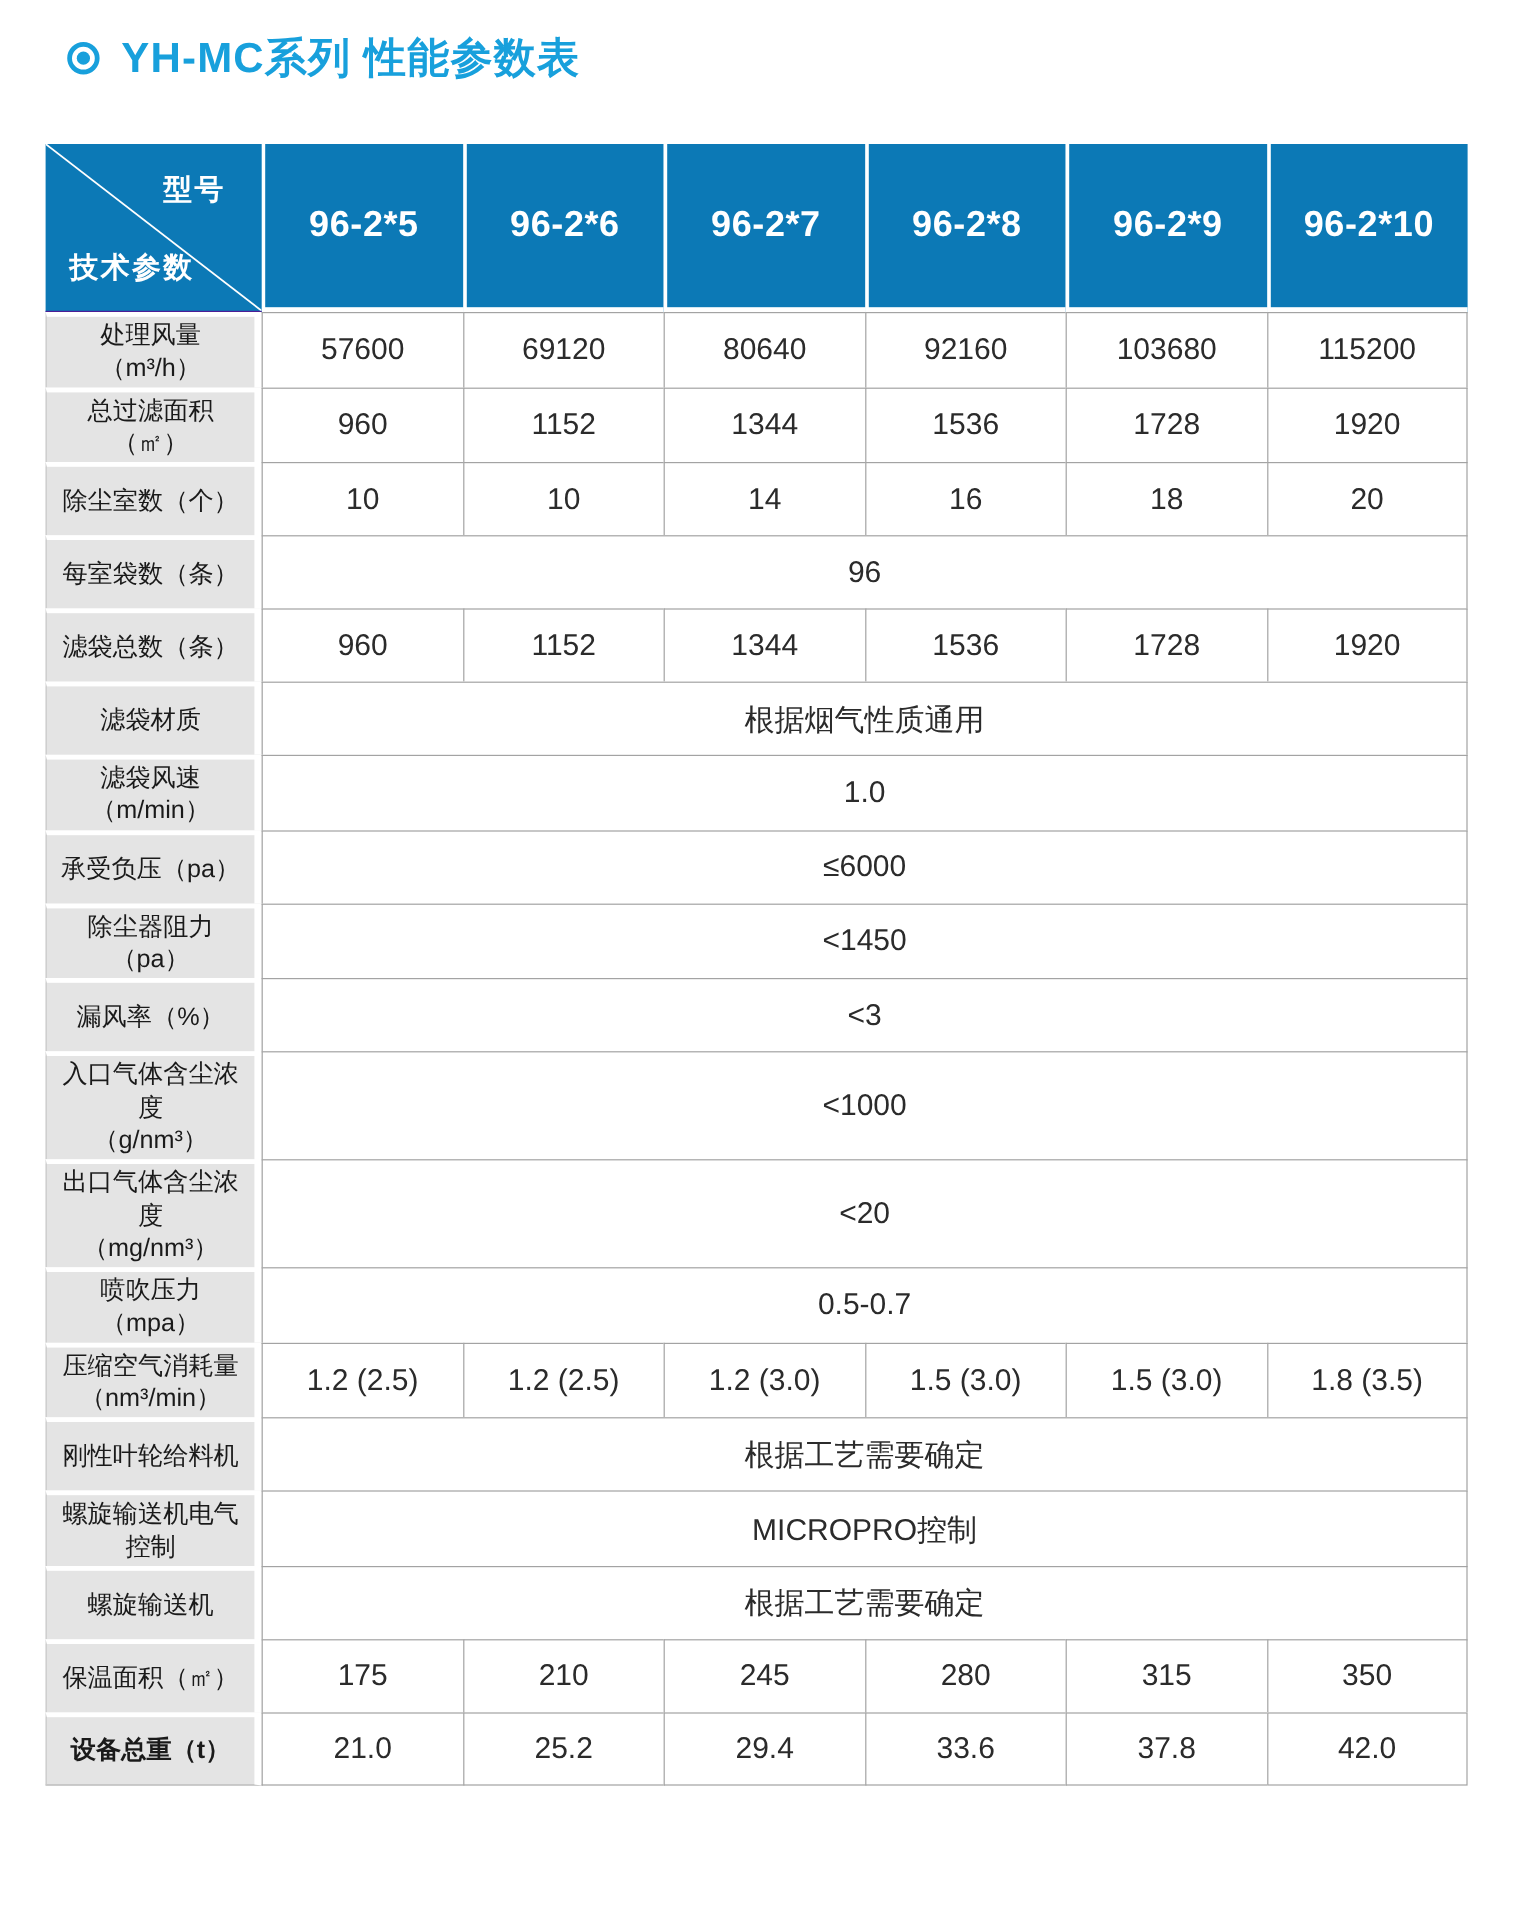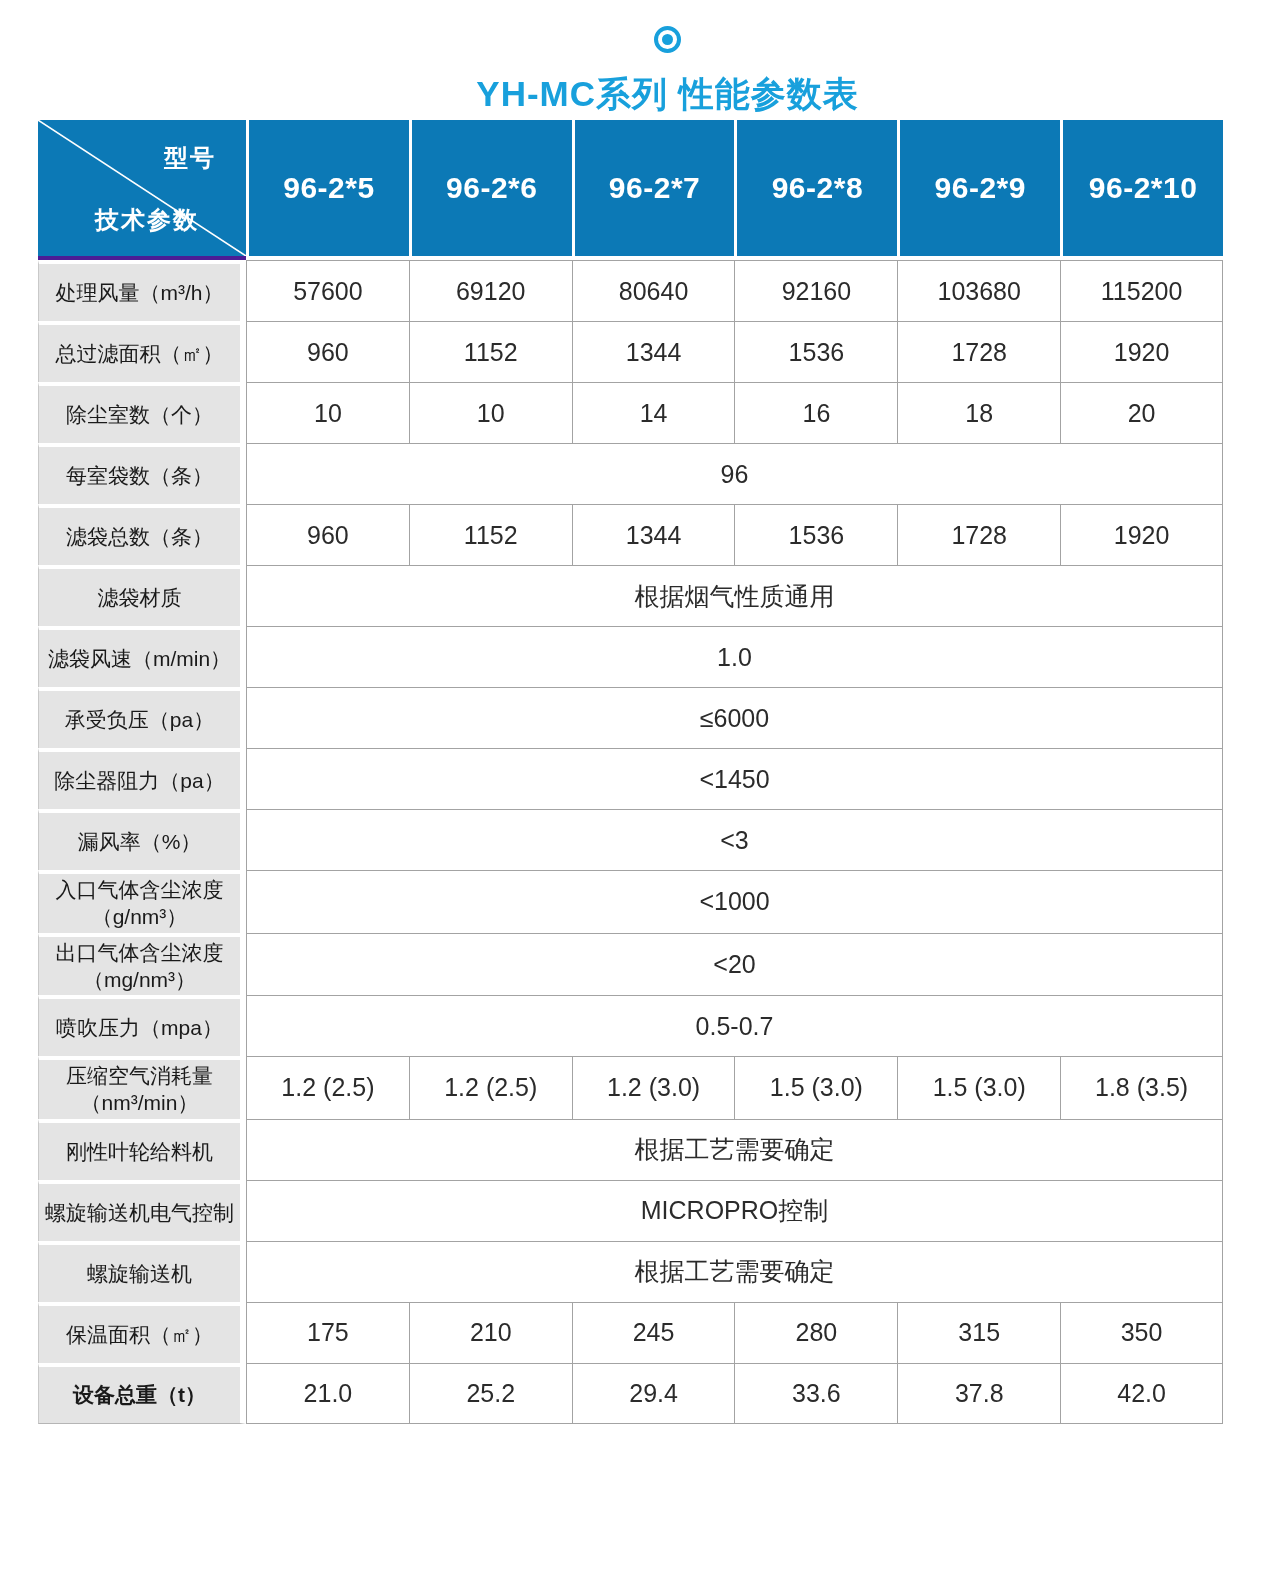--- a/index.html
+++ b/index.html
@@ -12,46 +12,46 @@
   *{box-sizing:border-box;}
   html,body{margin:0;padding:0;}
   body{
     width:1279px;height:1590px;background:#ffffff;
     font-family:"Liberation Sans","DejaVu Sans",sans-serif;
     color:var(--text);
   }
   .page{position:relative;width:1279px;height:1590px;overflow:hidden;}
 
   
-  .title-row{display:flex;align-items:center;gap:18px;margin:26px 0 0 56px;height:44px;flex-direction:column;}
+  .title-row{display:flex;align-items:center;gap:18px;margin:26px 0 0 56px;height:44px;}
   .bullet{
     width:27px;height:27px;border:4px solid var(--title-blue);border-radius:50%;
     display:flex;align-items:center;justify-content:center;flex:0 0 auto;
   }
   .bullet-dot{width:11px;height:11px;border-radius:50%;background:var(--title-blue);}
   .title-text{
     margin:0;font-size:35px;font-weight:bold;color:var(--title-blue);
     letter-spacing:1px;white-space:nowrap;
   }
 
   
   table.spec{
     border-collapse:separate;border-spacing:0;table-layout:fixed;
     width:1185px;margin:50px 0 0 38px;
   }
   thead tr{height:140px;}
   th{
     background:var(--header-blue);color:#ffffff;font-weight:bold;
     font-size:30px;text-align:center;vertical-align:middle;padding:0;
   }
-  th.corner{width:208px;position:relative;border-bottom:4px solid #4c1d95;}
+  th.corner{width:180px;position:relative;border-bottom:1px solid #4c1d95;}
   th.col{border-left:3px solid #ffffff;border-bottom:4px solid #ffffff;letter-spacing:0.5px;}
   .diag{position:absolute;left:0;top:0;width:100%;height:100%;display:block;}
   .corner-top{position:absolute;top:22px;right:30px;font-size:24px;letter-spacing:2px;}
-  .corner-bottom{position:absolute;bottom:20px;left:20px;font-size:24px;letter-spacing:2px;margin-left:37px;}
+  .corner-bottom{position:absolute;bottom:20px;left:20px;font-size:24px;letter-spacing:2px;}
 
   tbody tr{height:61px;}
   tbody td{
     vertical-align:middle;text-align:center;padding:2px 4px;
   }
   td.lbl{
     background:var(--label-gray);color:#1a1a1a;font-size:21px;
     border-top:4px solid #ffffff;border-right:6px solid #ffffff;border-left:1px solid #c9c9c9;
     white-space:pre-line;line-height:1.3;
   }

